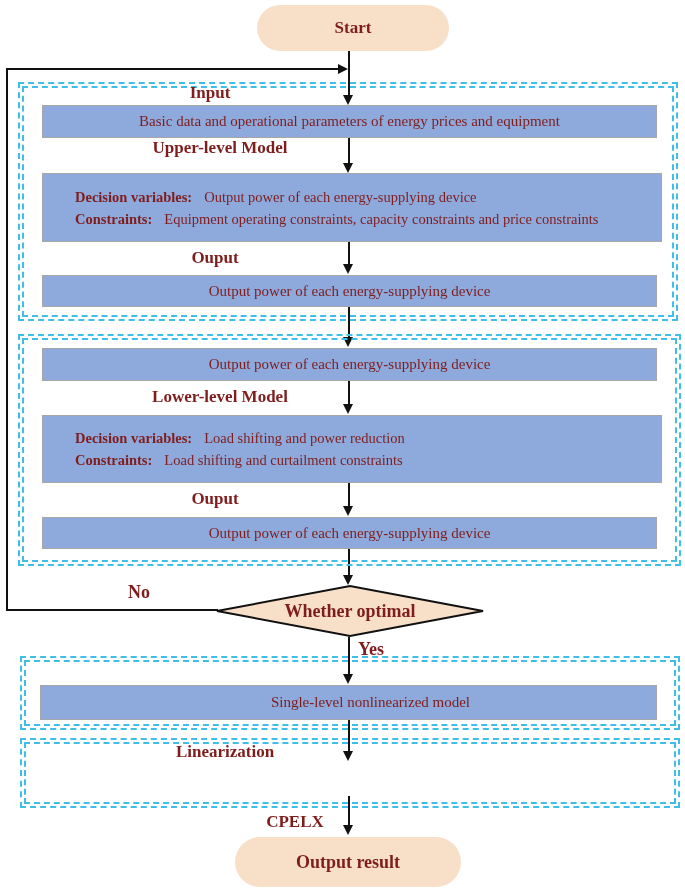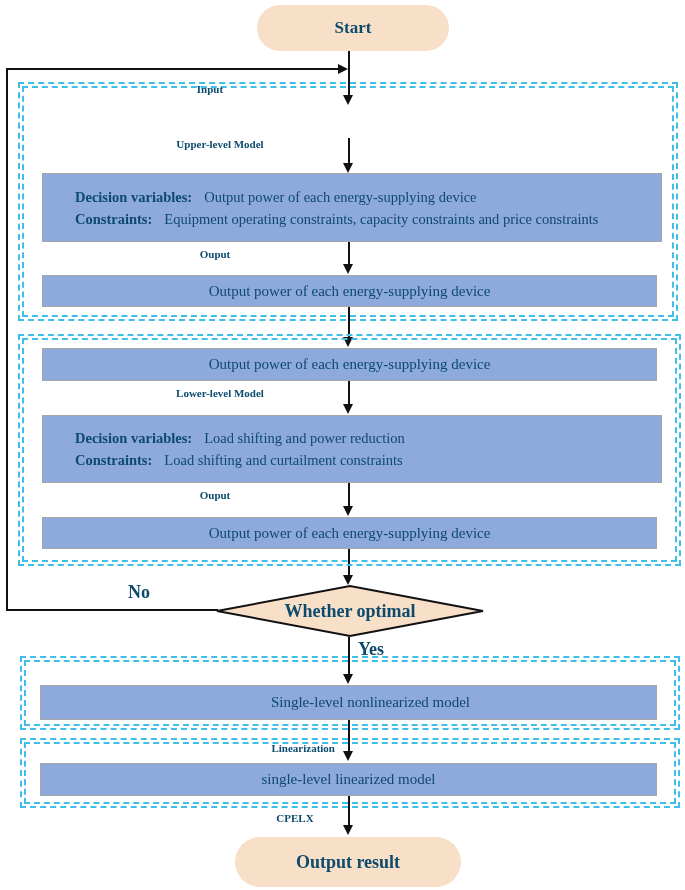--- a/index.html
+++ b/index.html
@@ -1,18 +1,18 @@
 <!DOCTYPE html>
 <html><head>
 <meta charset="utf-8">
 <style>
   html,body{margin:0;padding:0;background:#ffffff;}
   .canvas{
     position:relative;width:685px;height:890px;background:#ffffff;
-    font-family:"Liberation Serif","DejaVu Serif",serif;color:#0c4a6e;
+    font-family:"Liberation Serif","DejaVu Serif",serif;color:#7f1d1d;
     overflow:hidden;
     text-decoration:underline;
   }
   
   .terminal{
     position:absolute;background:#f8dfc8;border-radius:25px;
     display:flex;align-items:center;justify-content:center;
     font-weight:bold;font-size:17px;
   }
   
@@ -22,21 +22,21 @@
     font-size:15px;text-align:center;
   }
   .pbox.rows{
     flex-direction:column;align-items:flex-start;justify-content:center;
     padding-left:32px;font-size:14.5px;text-align:left;
   }
   .pbox.rows .row{white-space:nowrap;line-height:22px;}
   .pbox.rows .row .lbl{font-weight:bold;margin-right:12px;}
   
   .hlabel{
-    position:absolute;font-weight:bold;font-size:11px;text-align:center;
+    position:absolute;font-weight:bold;font-size:17px;text-align:center;
     white-space:nowrap;
   }
   
   .dbox{position:absolute;pointer-events:none;}
   .dbox::before{content:"";position:absolute;inset:0;border:2px dashed #3fbfe8;}
   .dbox::after{content:"";position:absolute;inset:4px;border:2px dashed #3fbfe8;}
   
   .vline{position:absolute;width:2px;background:#111;}
   .hline{position:absolute;height:2px;background:#111;}
   .arr-d{position:absolute;width:0;height:0;border-left:5px solid transparent;
@@ -95,20 +95,23 @@
   <div class="vline" style="left:348px;top:796px;height:30px;"></div>
   <div class="arr-d" style="left:343px;top:825px;"></div>
 
   <div class="dbox" style="left:18px;top:82px;width:660px;height:239px;"></div>
   <div class="dbox" style="left:18px;top:334px;width:663px;height:232px;"></div>
   <div class="dbox" style="left:20px;top:656px;width:660px;height:74px;"></div>
   <div class="dbox" style="left:20px;top:738px;width:660px;height:70px;"></div>
 
   <div class="hlabel" style="left:110px;top:83px;width:200px;">Input</div>
 
+  <div class="pbox" style="left:42px;top:105px;width:615px;height:33px;">
+    <span>Basic data and operational parameters of energy prices and equipment</span>
+  </div>
 
   <div class="hlabel" style="left:110px;top:138px;width:220px;">Upper-level Model</div>
 
   <div class="pbox rows" style="left:42px;top:173px;width:620px;height:69px;">
     <div class="row">
       <span class="lbl">Decision variables:</span><span>Output power of each energy-supplying device</span>
     </div>
     <div class="row">
       <span class="lbl">Constraints:</span><span>Equipment operating constraints, capacity constraints and price constraints</span>
     </div>
@@ -148,24 +151,21 @@
     <div class="dtext">Whether optimal</div>
   </div>
   <div class="branch" style="left:128px;top:582px;">No</div>
   <div class="branch" style="left:358px;top:639px;">Yes</div>
 
   <div class="hlabel" style="left:115px;top:661px;width:200px;margin-top:30px;">KKT</div>
   <div class="pbox" style="left:40px;top:685px;width:617px;height:35px;padding-left:44px;">
     <span>Single-level nonlinearized model</span>
   </div>
 
-  <div class="hlabel" style="left:115px;top:742px;width:220px;text-align:right;">Linearization</div>
-  <div class="pbox" style="left:40px;top:763px;width:617px;height:33px;">
-    <span>single-level linearized model</span>
-  </div>
+  <div class="hlabel" style="left:115px;top:742px;width:220px;">Linearization</div>
 
   <div class="hlabel" style="left:245px;top:812px;width:100px;">CPELX</div>
 
   <div class="terminal" style="left:235px;top:837px;width:226px;height:50px;font-size:18px;">
     <span>Output result</span>
   </div>
 
 </div>
 
 </body></html>

